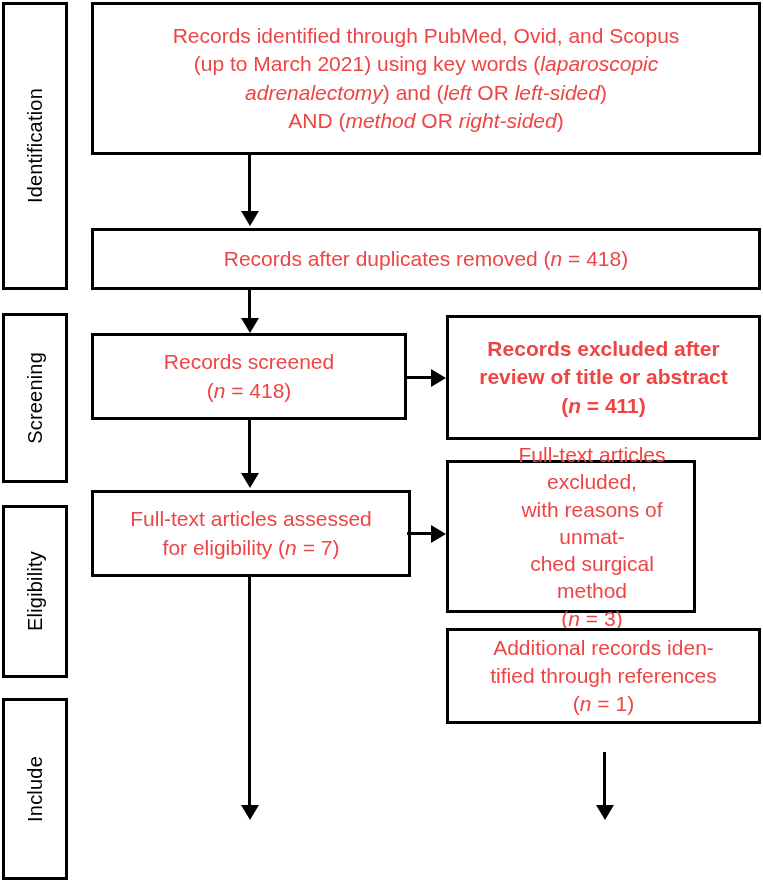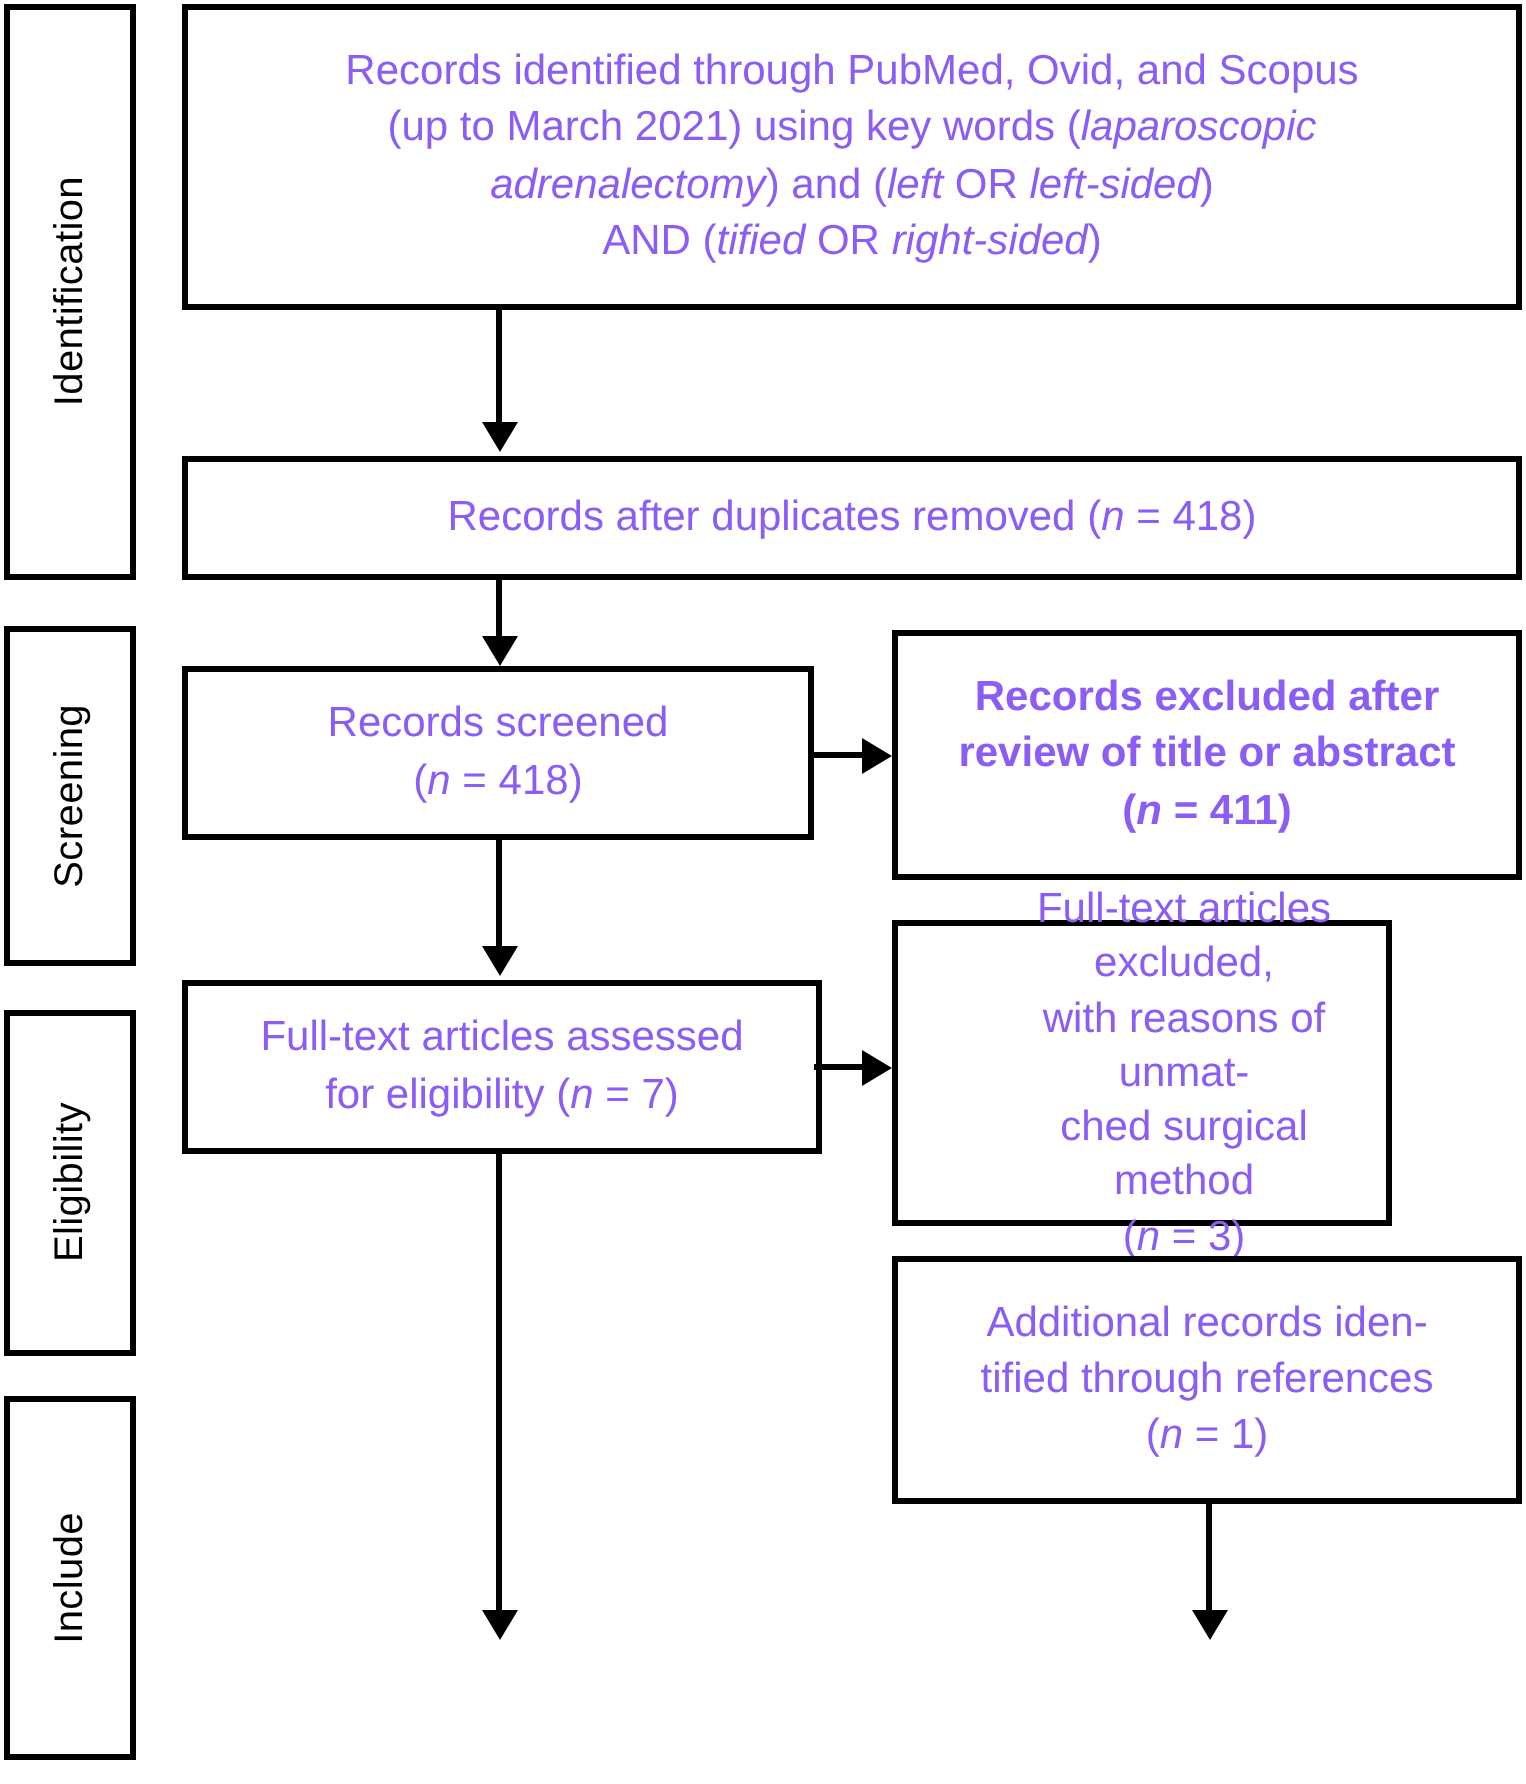--- a/index.html
+++ b/index.html
@@ -46,21 +46,21 @@
     background: #ffffff;
     display: flex;
     align-items: center;
     justify-content: center;
     text-align: center;
     padding: 2px 6px;
   }
   .flow-text {
     font-size: 21px;
     line-height: 1.34;
-    color: #8b5cf6;
+    color: #ef4444;
   }
   .flow-text.compact {
     line-height: 1.30;
   }
   .flow-text i {
     font-style: italic;
   }
 
   
   .arrow-v {
@@ -117,21 +117,21 @@
 
   <div class="stage-box" style="left:2px; top:698px; width:66px; height:182px;">
     <span class="stage-label">Include</span>
   </div>
 
   <div class="flow-box" style="left:91px; top:2px; width:670px; height:153px;">
     <div class="flow-text">
       <span>Records identified through PubMed, Ovid, and Scopus</span><br>
       (up to March 2021) using key words (<i>laparoscopic</i><br>
       <i>adrenalectomy</i>) and (<i>left</i> OR <i>left-sided</i>)<br>
-      AND (<i>tified</i> OR <i>right-sided</i>)
+      AND (<i>method</i> OR <i>right-sided</i>)
     </div>
   </div>
 
   <div class="arrow-v" style="left:248px; top:155px; height:58px;"></div>
 
   <div class="flow-box" style="left:91px; top:228px; width:670px; height:62px;">
     <div class="flow-text">
       Records after duplicates removed (<i>n</i> = <span>418</span>)
     </div>
   </div>
@@ -168,21 +168,21 @@
 
   <div class="flow-box" style="left:446px; top:460px; width:250px; height:153px;padding-left:48px;">
     <div class="flow-text compact">
       <span>Full-text articles excluded,</span><br>
       <span>with reasons of unmat-</span><br>
       <span>ched surgical method</span><br>
       (<i>n</i> = <span>3</span>)
     </div>
   </div>
 
-  <div class="flow-box" style="left:446px; top:628px; width:315px; height:124px;">
+  <div class="flow-box" style="left:446px; top:628px; width:315px; height:96px;">
     <div class="flow-text">
       <span>Additional records iden-</span><br>
       <span>tified through references</span><br>
       (<i>n</i> = <span>1</span>)
     </div>
   </div>
 
   <div class="arrow-v" style="left:603px; top:752px; height:55px;"></div>
 
   <div class="arrow-v" style="left:248px; top:577px; height:230px;"></div>

